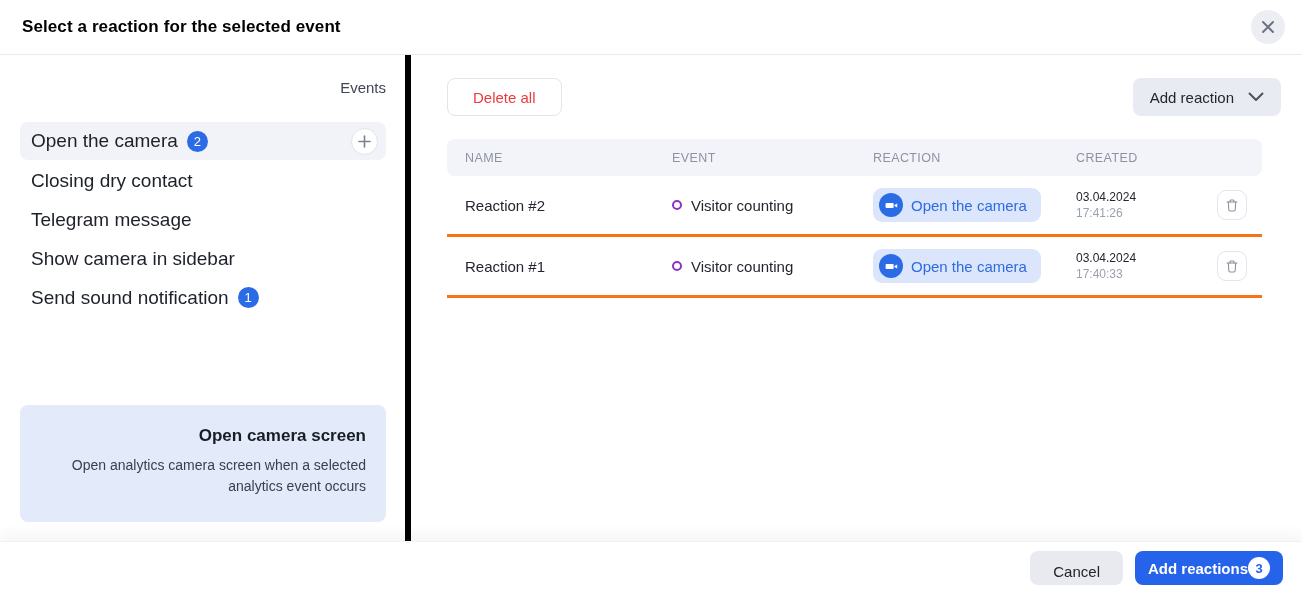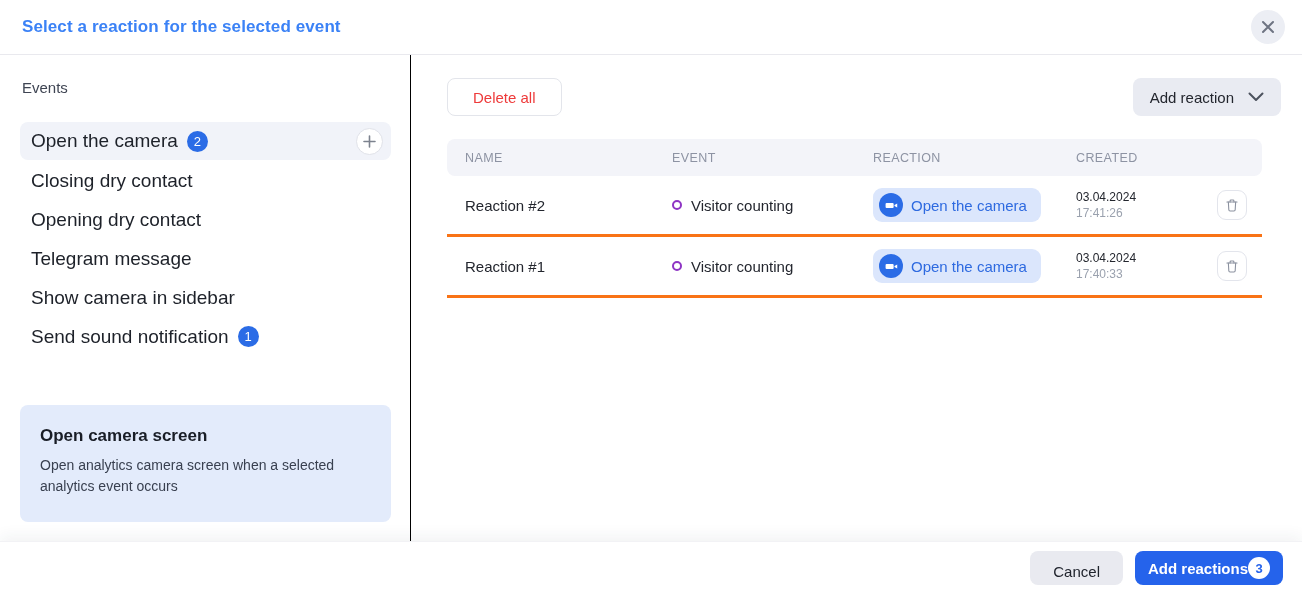--- a/index.html
+++ b/index.html
@@ -7,33 +7,33 @@
   body {
     font-family:"Liberation Sans","DejaVu Sans",sans-serif;
     background:#ffffff; color:#23262e; position:relative;
   }
 
   
   .modal-header {
     height:55px; display:flex; align-items:center; justify-content:space-between;
     padding:0 17px 0 22px; border-bottom:1px solid #e9e9ee; background:#fff;
   }
-  .modal-title { font-size:17px; font-weight:700; color:#3b82f6; letter-spacing:.1px; }
+  .modal-title { font-size:17px; font-weight:700; color:#000000; letter-spacing:.1px; }
   .close-btn {
     width:34px; height:34px; border-radius:50%; border:none; background:#eceef4;
     display:flex; align-items:center; justify-content:center; cursor:pointer;
   }
 
   
   .modal-body { display:flex; height:486px; }
 
   
   .sidebar {
-    width:411px; flex:0 0 411px; border-right:1px solid #000000;
-    padding:24px 19px 0 20px; position:relative;
+    width:411px; flex:0 0 411px; border-right:6px solid #000000;
+    padding:24px 19px 0 20px; position:relative;text-align:right;
   }
   .events-heading { font-size:15px; color:#3f4553; margin:0 0 26px 2px; font-weight:400; }
   .event-item {
     display:flex; align-items:center; height:39px; padding:0 8px 0 11px;
     font-size:19px; color:#1d2129; border-radius:8px; cursor:pointer; margin-bottom:0px;
   }
   .event-item.selected { background:#f1f3f9; height:38px; margin-bottom:1px; }
   .event-badge {
     min-width:21px; height:21px; border-radius:50%; background:#2b6ce6; color:#fff;
     font-size:13px; display:inline-flex; align-items:center; justify-content:center;
@@ -136,24 +136,20 @@
               </svg>
       </span>
     </button>
   </div>
 
   <div class="event-item">
     <span class="event-label">Closing dry contact</span>
 
   </div>
 
-  <div class="event-item">
-    <span class="event-label">Opening dry contact</span>
-
-  </div>
 
   <div class="event-item">
     <span class="event-label">Telegram message</span>
 
   </div>
 
   <div class="event-item">
     <span class="event-label">Show camera in sidebar</span>
 
   </div>

